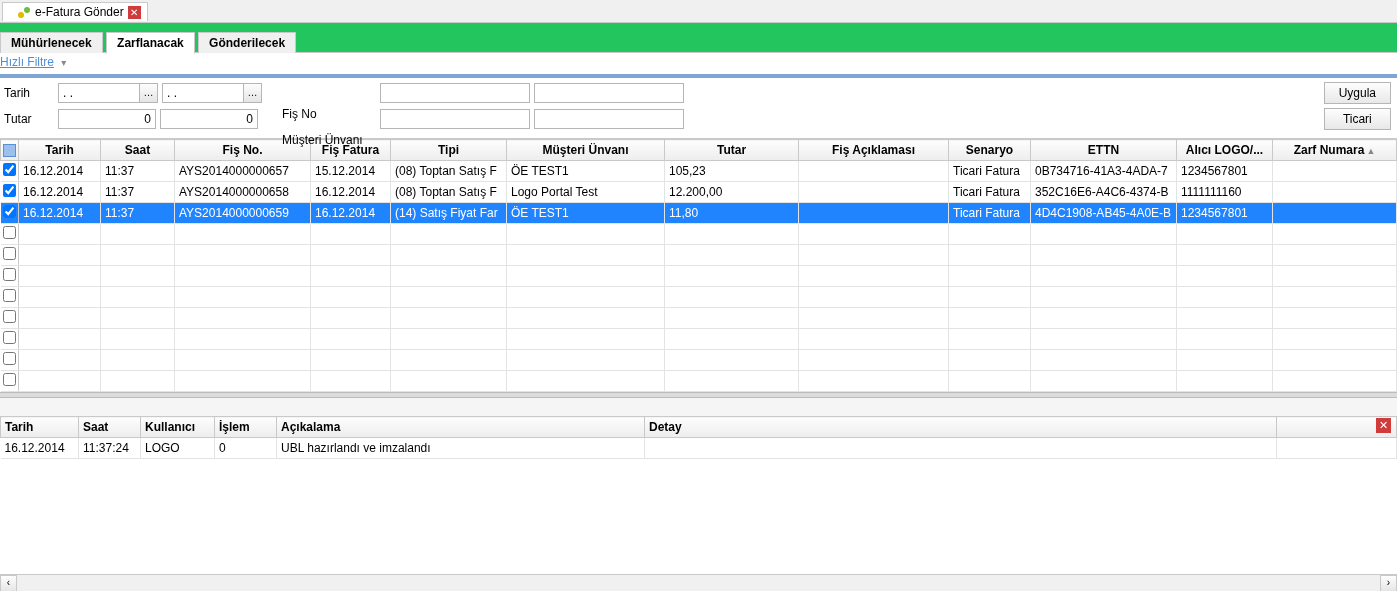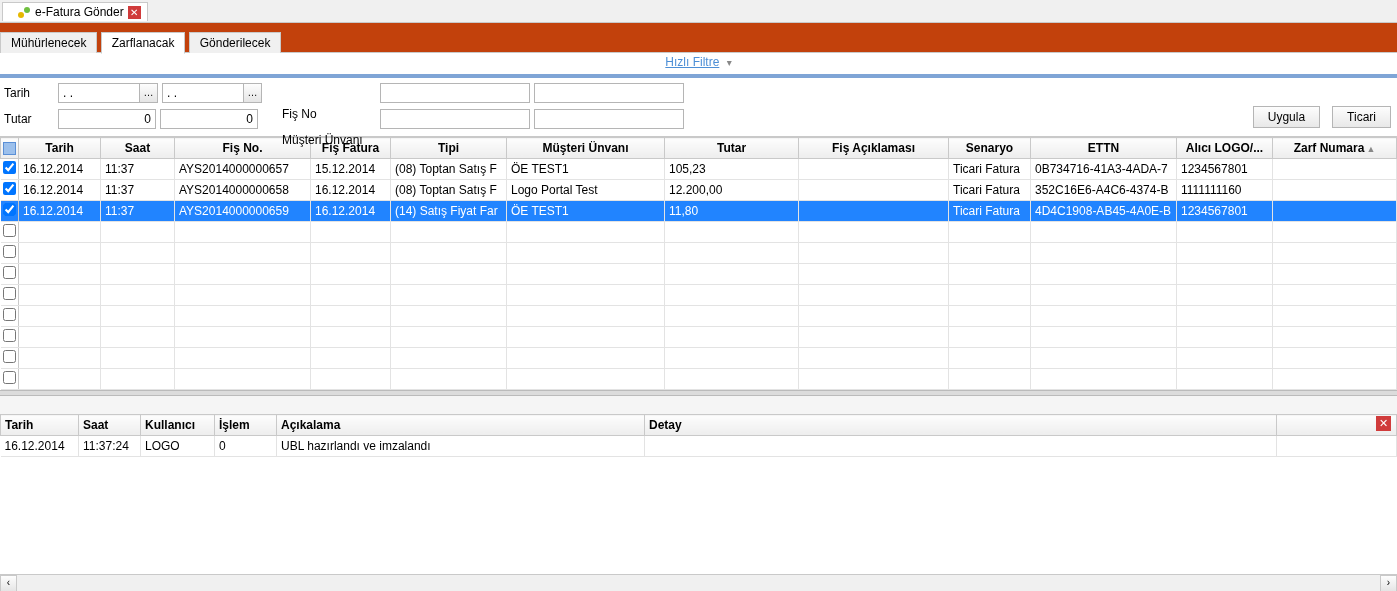--- a/index.html
+++ b/index.html
@@ -41,24 +41,25 @@
   background: #d03b3b;
   color: #fff;
   font-size: 10px;
   line-height: 13px;
   text-align: center;
   cursor: pointer;
 }
 
 
 .inner-tabs {
-  background: #c2410c;
+  background: #22c55e;
   border-bottom: 1px solid #c9c9c9;
   padding: 8px 0 16px 0;
   height: 30px;
+  font-weight: bold;
 }
 .inner-tabs .tab {
   display: inline-block;
   border: 1px solid #c9c9c9;
   border-bottom: none;
   background: #f0f0f0;
   padding: 3px 10px;
   font-size: 12px;
   cursor: pointer;
   position: relative;
@@ -67,21 +68,21 @@
 .inner-tabs .tab.active {
   background: #fff;
   border-bottom: 1px solid #fff;
 }
 
 
 .quick-filter-bar {
   background: #fff;
   border-bottom: 1px solid #7fa5d6;
   height: 22px;
-  text-align: center;
+  text-align: left;
   padding: 2px 0;
 }
 .quick-filter-bar a {
   color: #4d8fd6;
   text-decoration: underline;
   font-size: 12px;
   cursor: pointer;
 }
 .quick-filter-bar .chev {
   display: inline-block;
@@ -132,23 +133,24 @@
   border: 1px solid #b5b5b5;
   height: 20px;
   padding: 0 4px;
   font-size: 12px;
   text-align: right;
 }
 .plain-input.left { text-align: left; }
 .filter-actions {
   margin-left: auto;
   display: flex;
-  gap: 12px;
+  gap: 4px;
   align-self: flex-end;
   padding-bottom: 2px;
+  flex-direction: column;
 }
 .btn-std {
   background: linear-gradient(#fdfdfd,#e8e8e8);
   border: 1px solid #b5b5b5;
   padding: 3px 14px;
   font-size: 12px;
   cursor: pointer;
 }
 
 

